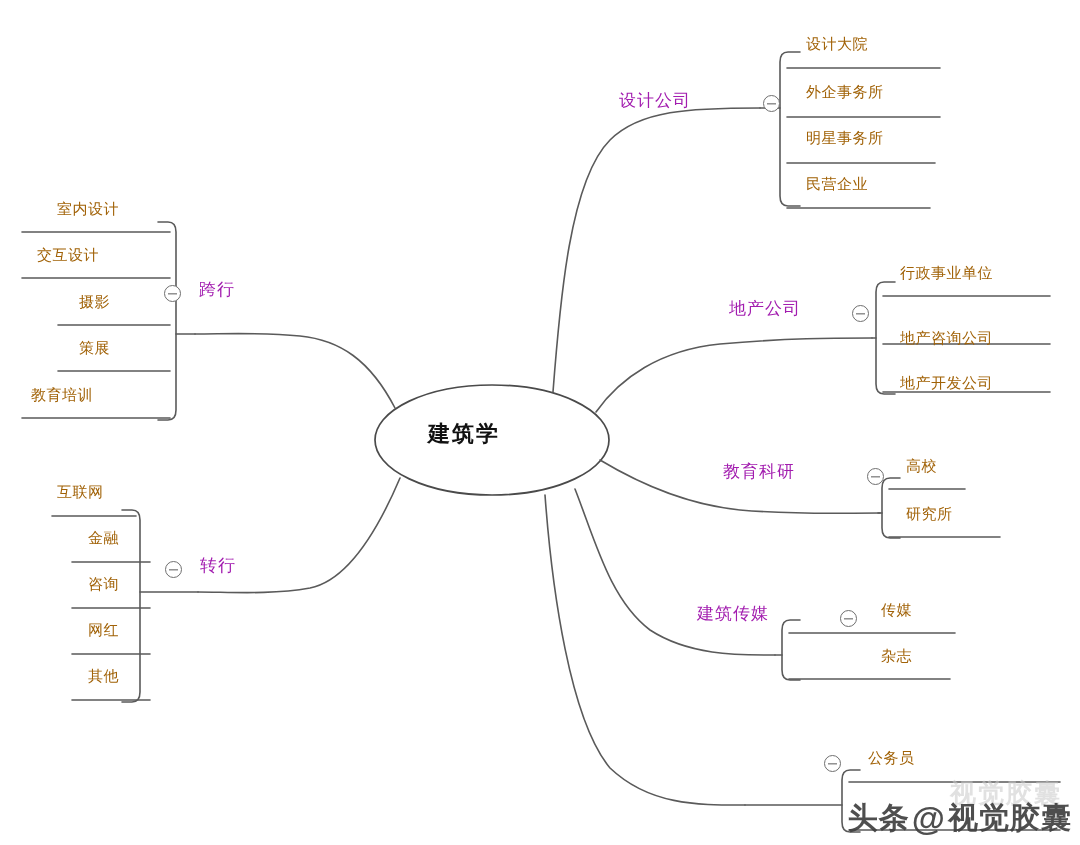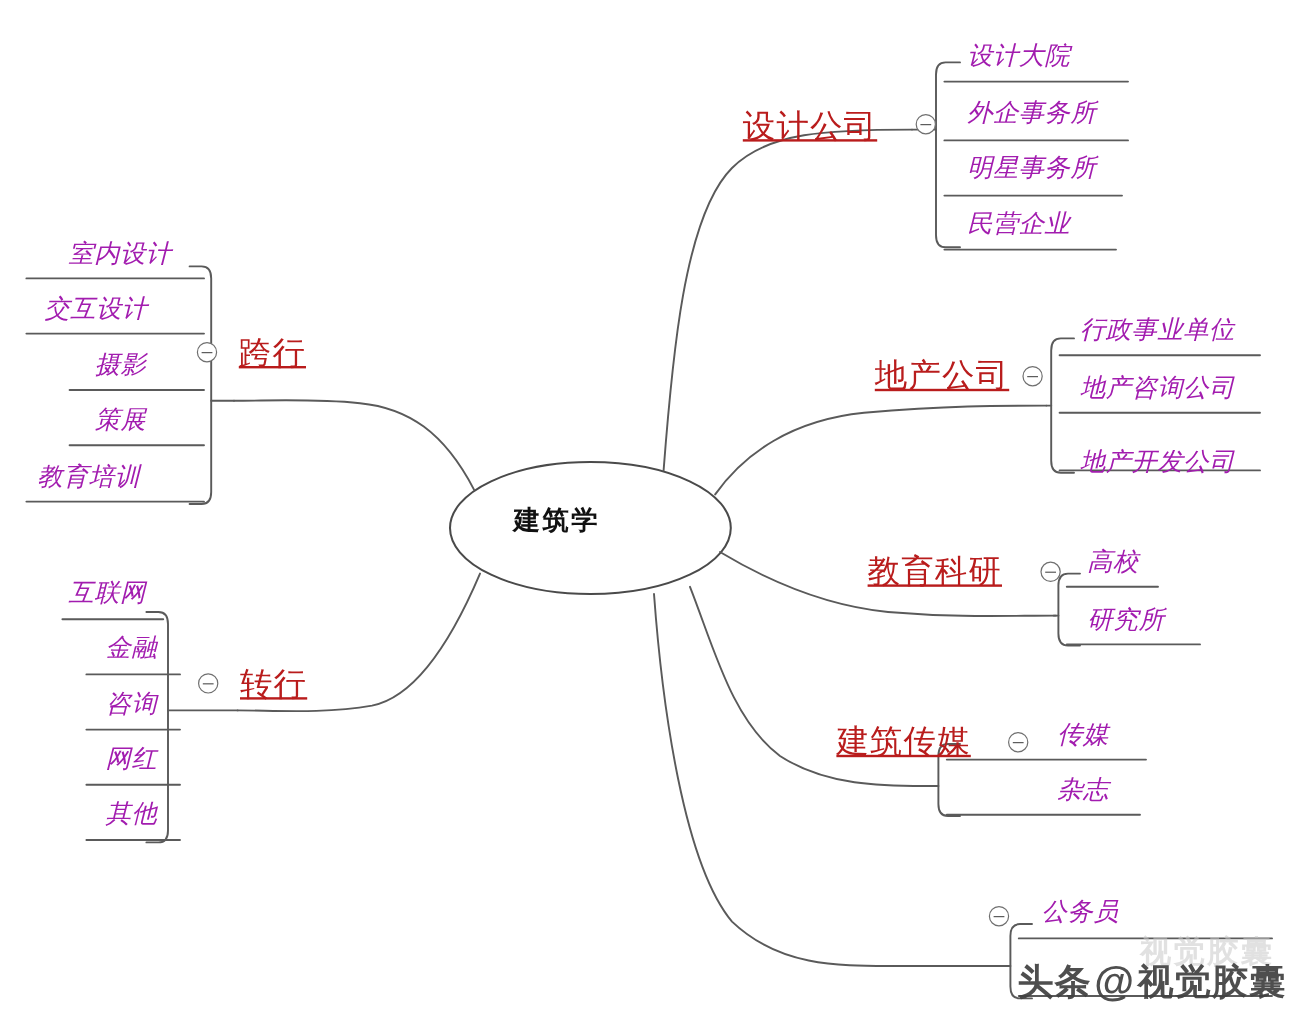--- a/index.html
+++ b/index.html
@@ -29,32 +29,30 @@
     white-space: nowrap;
     line-height: 1;
   }
   .root-label {
     font-size: 22px;
     font-weight: 700;
     letter-spacing: 2px;
     color: #111111;
   }
   .branch-label {
-    font-size: 27px;
-    font-weight: 500;
-    color: #b91c1c;
-    letter-spacing: 1px;
-    text-decoration: underline;
-  }
-  .leaf-label {
-    font-size: 21px;
+    font-size: 17px;
     font-weight: 500;
     color: #a21caf;
+    letter-spacing: 1px;
+  }
+  .leaf-label {
+    font-size: 15px;
+    font-weight: 500;
+    color: #a16207;
     letter-spacing: 0.5px;
-    font-style: italic;
   }
   .collapse-icon {
     position: absolute;
     width: 17px;
     height: 17px;
     border: 1.2px solid #6f6f6f;
     border-radius: 50%;
     box-sizing: border-box;
     background: #ffffff;
   }
@@ -167,21 +165,21 @@
   <div class="node-text branch-label" style="left:619px; top:92px;">设计公司</div>
   <div class="collapse-icon" style="left:763px; top:95px;"></div>
   <div class="node-text leaf-label" style="left:806px; top:36px;">设计大院</div>
   <div class="node-text leaf-label" style="left:806px; top:84px;">外企事务所</div>
   <div class="node-text leaf-label" style="left:806px; top:130px;">明星事务所</div>
   <div class="node-text leaf-label" style="left:806px; top:176px;">民营企业</div>
 
   <div class="node-text branch-label" style="left:707px; top:300px;margin-left:22px;">地产公司</div>
   <div class="collapse-icon" style="left:852px; top:305px;"></div>
   <div class="node-text leaf-label" style="left:900px; top:265px;">行政事业单位</div>
-  <div class="node-text leaf-label" style="left:900px; top:313px;text-align:right;">地产咨询公司</div>
+  <div class="node-text leaf-label" style="left:900px; top:330px;text-align:right;">地产咨询公司</div>
   <div class="node-text leaf-label" style="left:900px; top:375px;">地产开发公司</div>
 
   <div class="node-text branch-label" style="left:723px; top:463px;">教育科研</div>
   <div class="collapse-icon" style="left:867px; top:468px;"></div>
   <div class="node-text leaf-label" style="left:906px; top:458px;">高校</div>
   <div class="node-text leaf-label" style="left:906px; top:506px;">研究所</div>
 
   <div class="node-text branch-label" style="left:697px; top:605px;">建筑传媒</div>
   <div class="collapse-icon" style="left:840px; top:610px;"></div>
   <div class="node-text leaf-label" style="left:881px; top:602px;">传媒</div>

